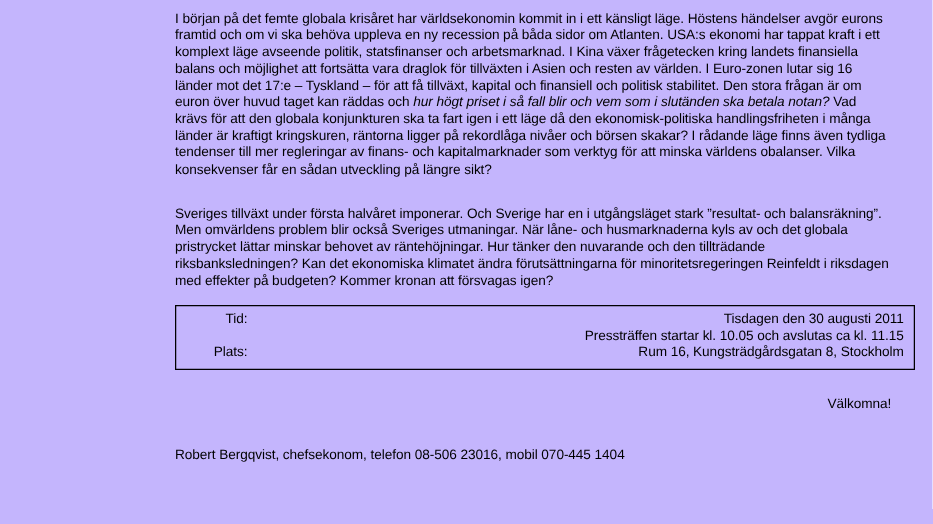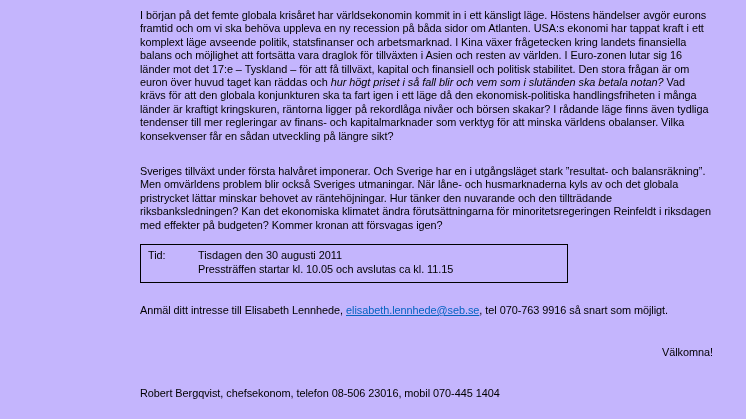--- a/index.html
+++ b/index.html
@@ -16,23 +16,24 @@
     line-height: 13.4px;
     letter-spacing: -0.05px;
     color: #000000;
   }
   .para { margin: 0; }
   .intro { margin-bottom: 22px; }
   .sweden { margin-bottom: 12px; }
   .intro em { font-style: italic; }
   .event-box {
     border: 1px solid #000000;
-    width: 428px;
+    width: 592px;
     padding: 4px 8px 6px 7px;
     margin-bottom: 21px;
+    text-align: right;
   }
   .event-row { display: flex; }
   .event-label { flex: 0 0 50px; width: 50px; }
   .event-value { flex: 1; }
   .registration { margin-bottom: 29px; }
   .welcome { margin-bottom: 27px; text-align: right; }
   .email {
     text-decoration: underline;
     cursor: pointer;
   }
@@ -49,23 +50,26 @@
 
   <div class="event-box">
     <div class="event-row">
       <span class="event-label">Tid:</span>
       <span class="event-value">Tisdagen den 30 augusti 2011</span>
     </div>
     <div class="event-row">
       <span class="event-label"></span>
       <span class="event-value">Pressträffen startar kl. 10.05 och avslutas ca kl. 11.15</span>
     </div>
+    <div class="event-row">
+      <span class="event-label">Plats:</span>
+      <span class="event-value">Rum 16, Kungsträdgårdsgatan 8, Stockholm</span>
+    </div>
   </div>
 
-  <p class="para registration"><span>Anmäl ditt intresse till Elisabeth Lennhede, </span><a href="#" class="email" style="color: rgb(5, 99, 193);">elisabeth.lennhede@seb.se</a><span>, tel 070-763 9916 så snart som möjligt.</span></p>
 
   <p class="para welcome">Välkomna!</p>
 
   <div>
     <p class="contact">Robert Bergqvist, chefsekonom, telefon 08-506 23016, mobil 070-445 1404</p>
 
   </div>
 
 </div>
 

